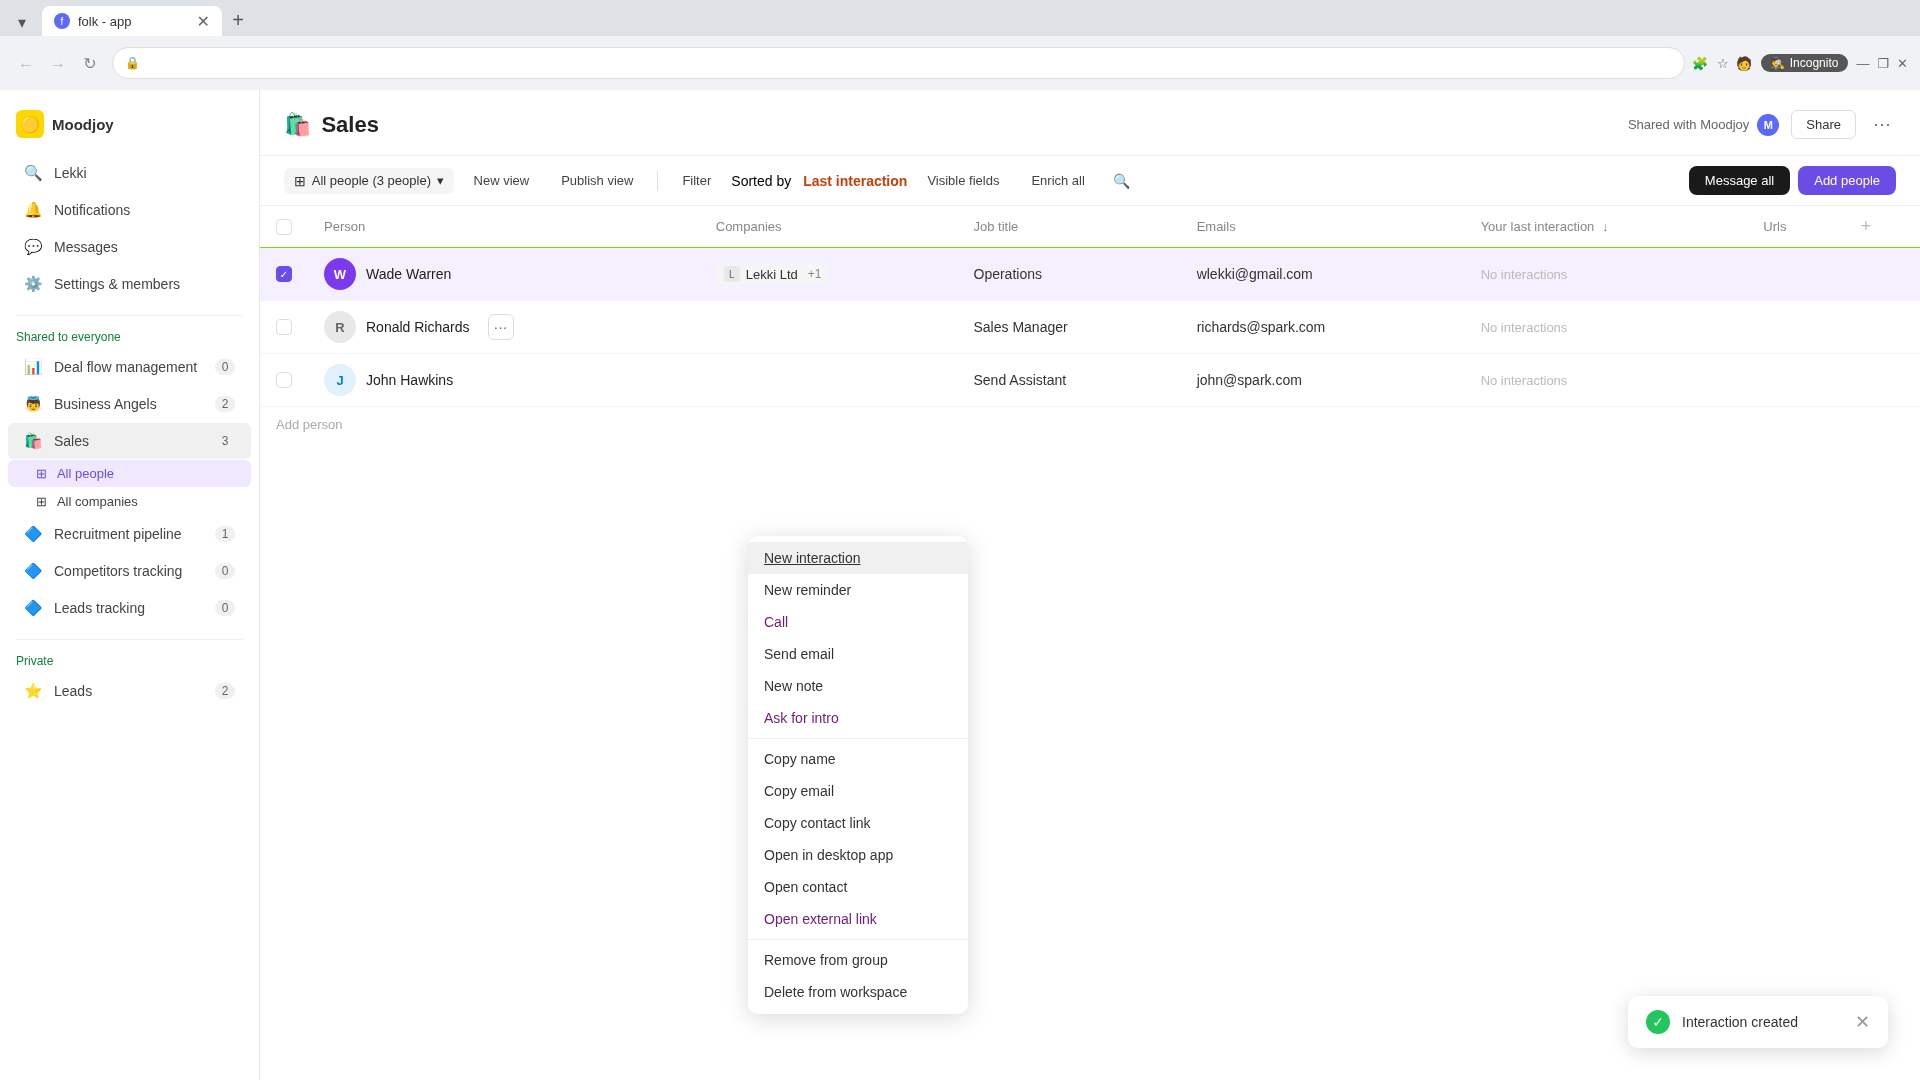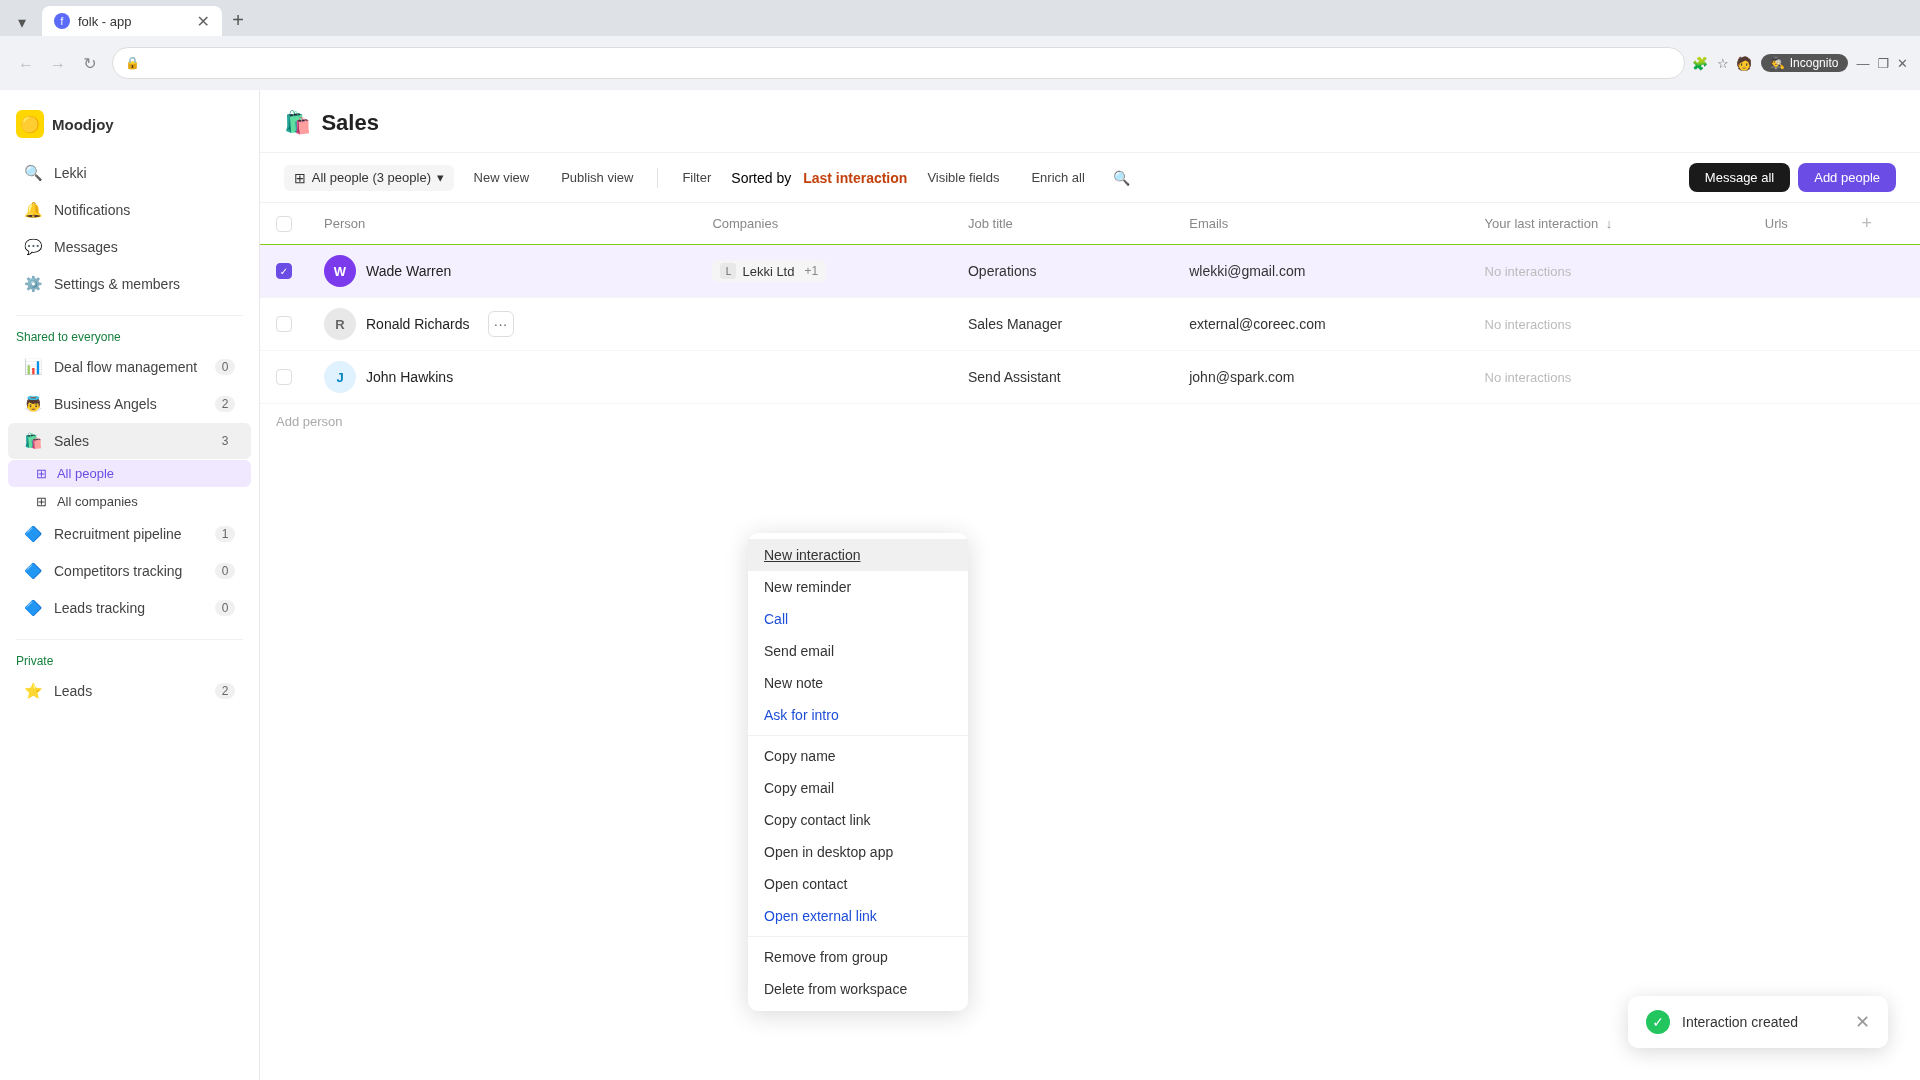--- a/index.html
+++ b/index.html
@@ -85,21 +85,21 @@
     .row-actions { opacity: 0; }
     .row-menu-btn { background: white; border: 1px solid #ddd; border-radius: 6px; width: 26px; height: 26px; display: flex; align-items: center; justify-content: center; cursor: pointer; font-size: 14px; color: #666; }
 
     
     .checkbox { width: 16px; height: 16px; border: 1.5px solid #ddd; border-radius: 4px; cursor: pointer; display: flex; align-items: center; justify-content: center; }
 
     
     .context-menu { position: absolute; left: 488px; top: 330px; background: white; border-radius: 10px; box-shadow: 0 4px 24px rgba(0,0,0,0.15); width: 220px; padding: 6px 0; z-index: 100; }
     .ctx-item { padding: 8px 16px; cursor: pointer; font-size: 14px; color: #333; display: flex; align-items: center; gap: 8px; }
     .ctx-item.hovered { background: #f0f0f0; text-decoration: underline; }
-    .ctx-item.disabled { color: #1d4ed8; cursor: default; }
+    .ctx-item.disabled { color: #701a75; cursor: default; }
     .ctx-separator { height: 1px; background: #f0f0f0; margin: 4px 0; }
 
     
     .toast { position: fixed; bottom: 32px; right: 32px; background: white; border-radius: 10px; box-shadow: 0 4px 20px rgba(0,0,0,0.15); padding: 14px 18px; display: flex; align-items: center; gap: 12px; font-size: 14px; color: #333; z-index: 200; min-width: 260px; }
     .toast-icon { width: 24px; height: 24px; background: #22c55e; border-radius: 50%; display: flex; align-items: center; justify-content: center; color: white; font-size: 14px; }
     .toast-close { margin-left: auto; color: #999; cursor: pointer; font-size: 18px; }
 
     
     .col-add { color: #bbb; font-size: 18px; cursor: pointer; }
   </style>
@@ -225,20 +225,28 @@
     </div>
   </div>
 
   <div class="main">
 
     <div class="main-header">
       <div class="page-title">
         <span class="title-icon">🛍️</span>
         <span>Sales</span>
       </div>
+      <div class="header-actions">
+        <div class="shared-info">
+          <span>Shared with Moodjoy</span>
+          <div class="shared-avatar">M</div>
+        </div>
+        <button class="share-btn">Share</button>
+        <div class="more-btn">···</div>
+      </div>
     </div>
 
     <div class="toolbar">
       <div class="view-selector">
         <span class="view-icon">⊞</span>
         <span>All people (3 people)</span>
         <span>▾</span>
       </div>
       <button class="toolbar-btn">New view</button>
       <button class="toolbar-btn">Publish view</button>
@@ -325,21 +333,21 @@
               <div class="person-cell">
                 <div class="person-avatar" style="background:#e8e8e8; color:#666;">R</div>
                 <span class="person-name">Ronald Richards</span>
                 <div class="row-actions" style="opacity:1; margin-left:8px;">
                   <div class="row-menu-btn">···</div>
                 </div>
               </div>
             </td>
             <td></td>
             <td>Sales Manager</td>
-            <td>external@coreec.com</td>
+            <td>richards@spark.com</td>
             <td>
               <span class="no-interaction">No interactions</span>
             </td>
             <td></td>
             <td></td>
           </tr>
 
           <tr>
             <td>
               <div class="checkbox"></div>

